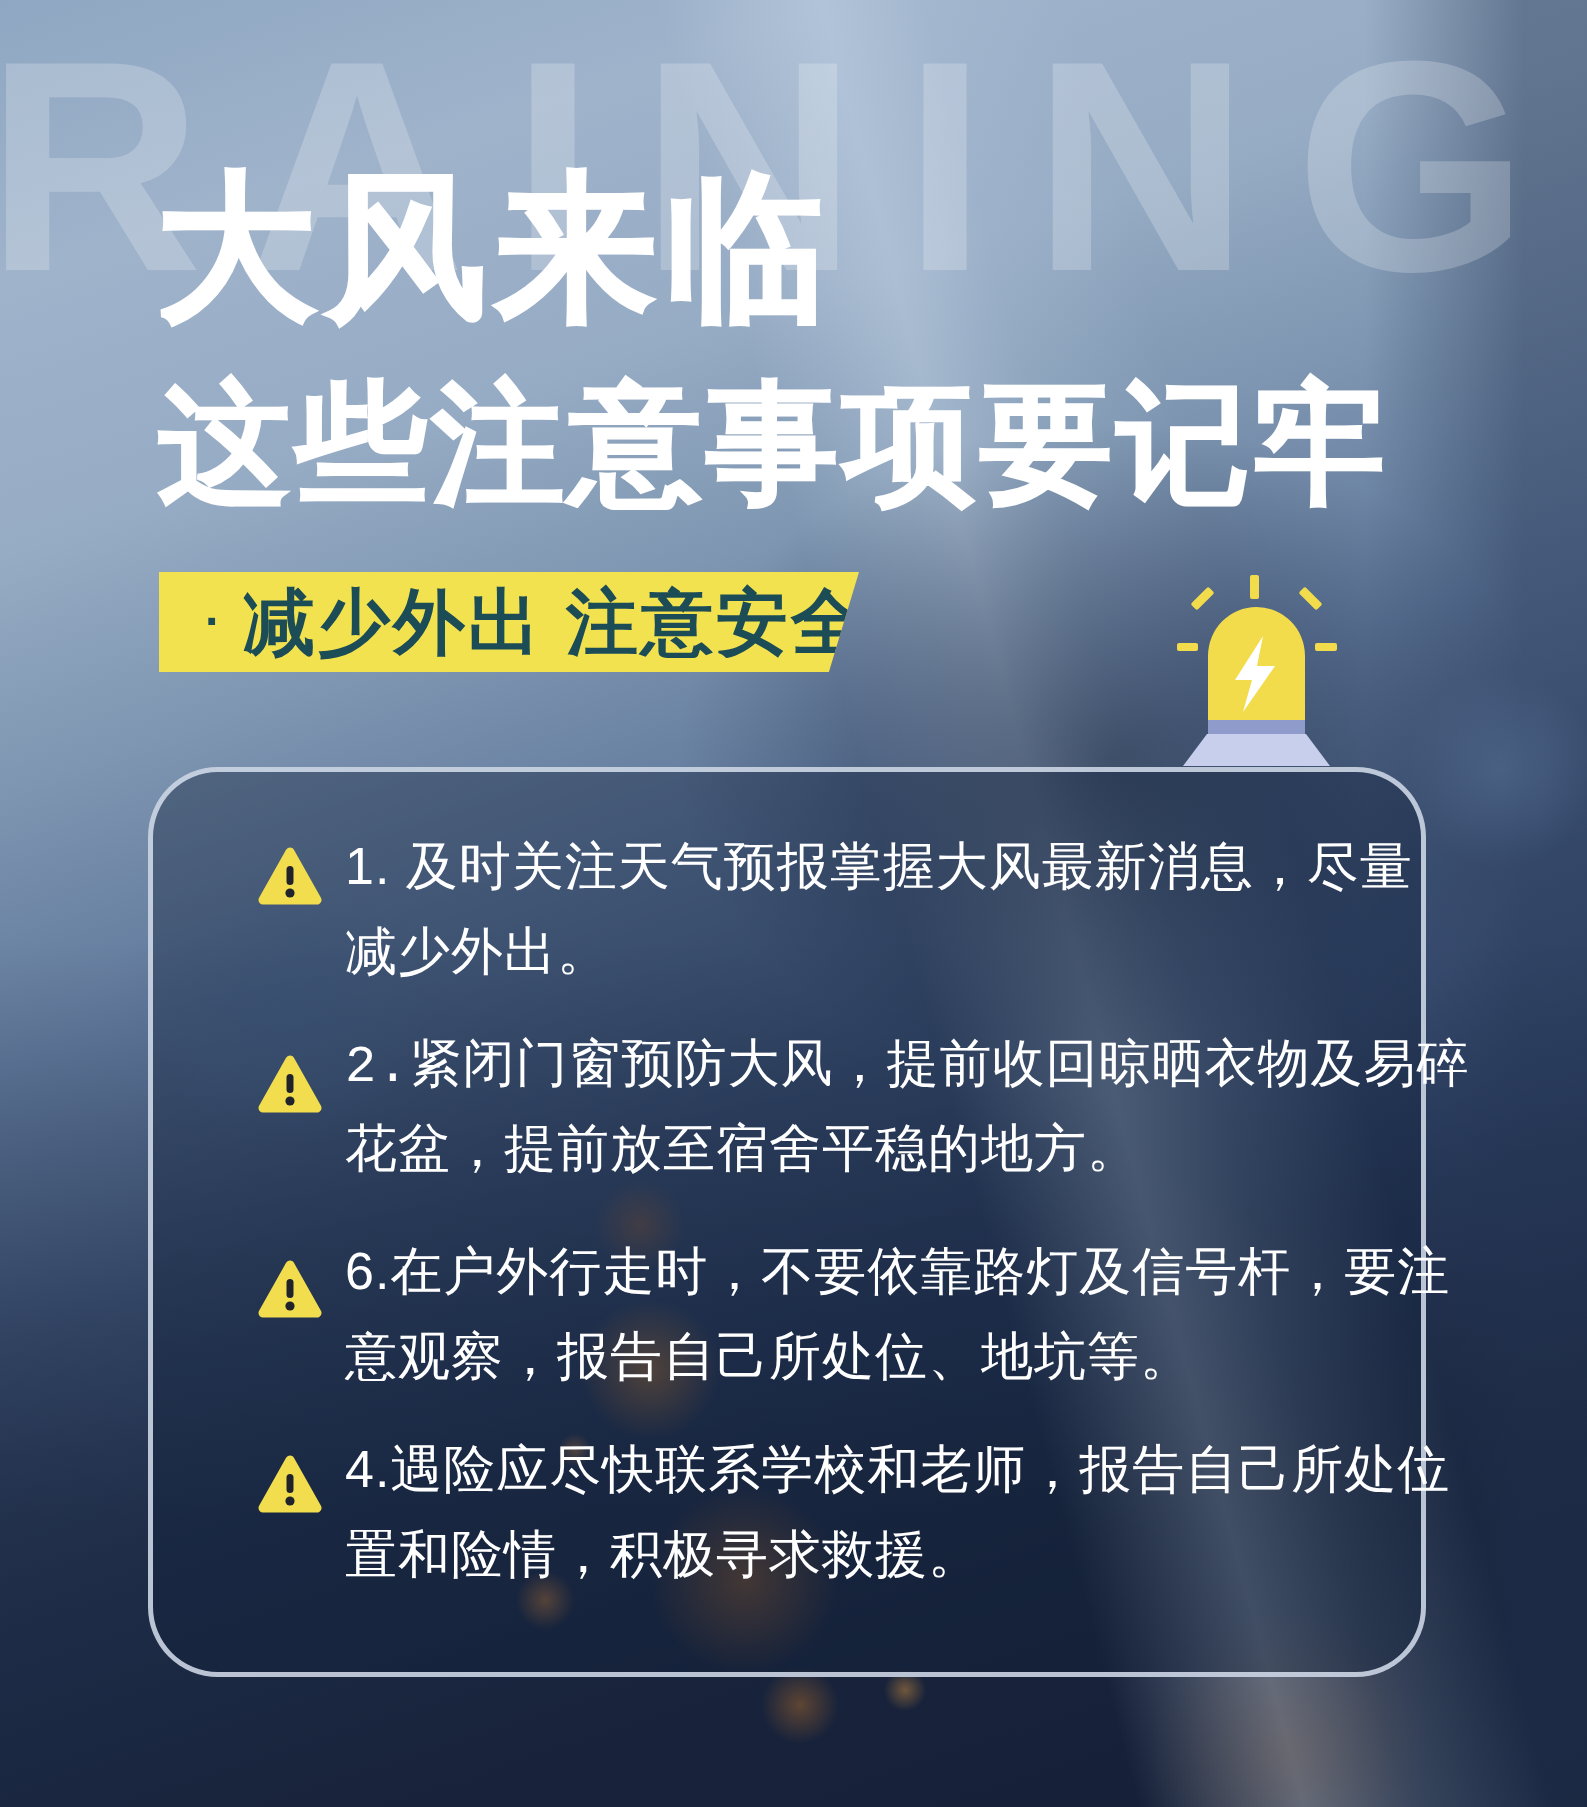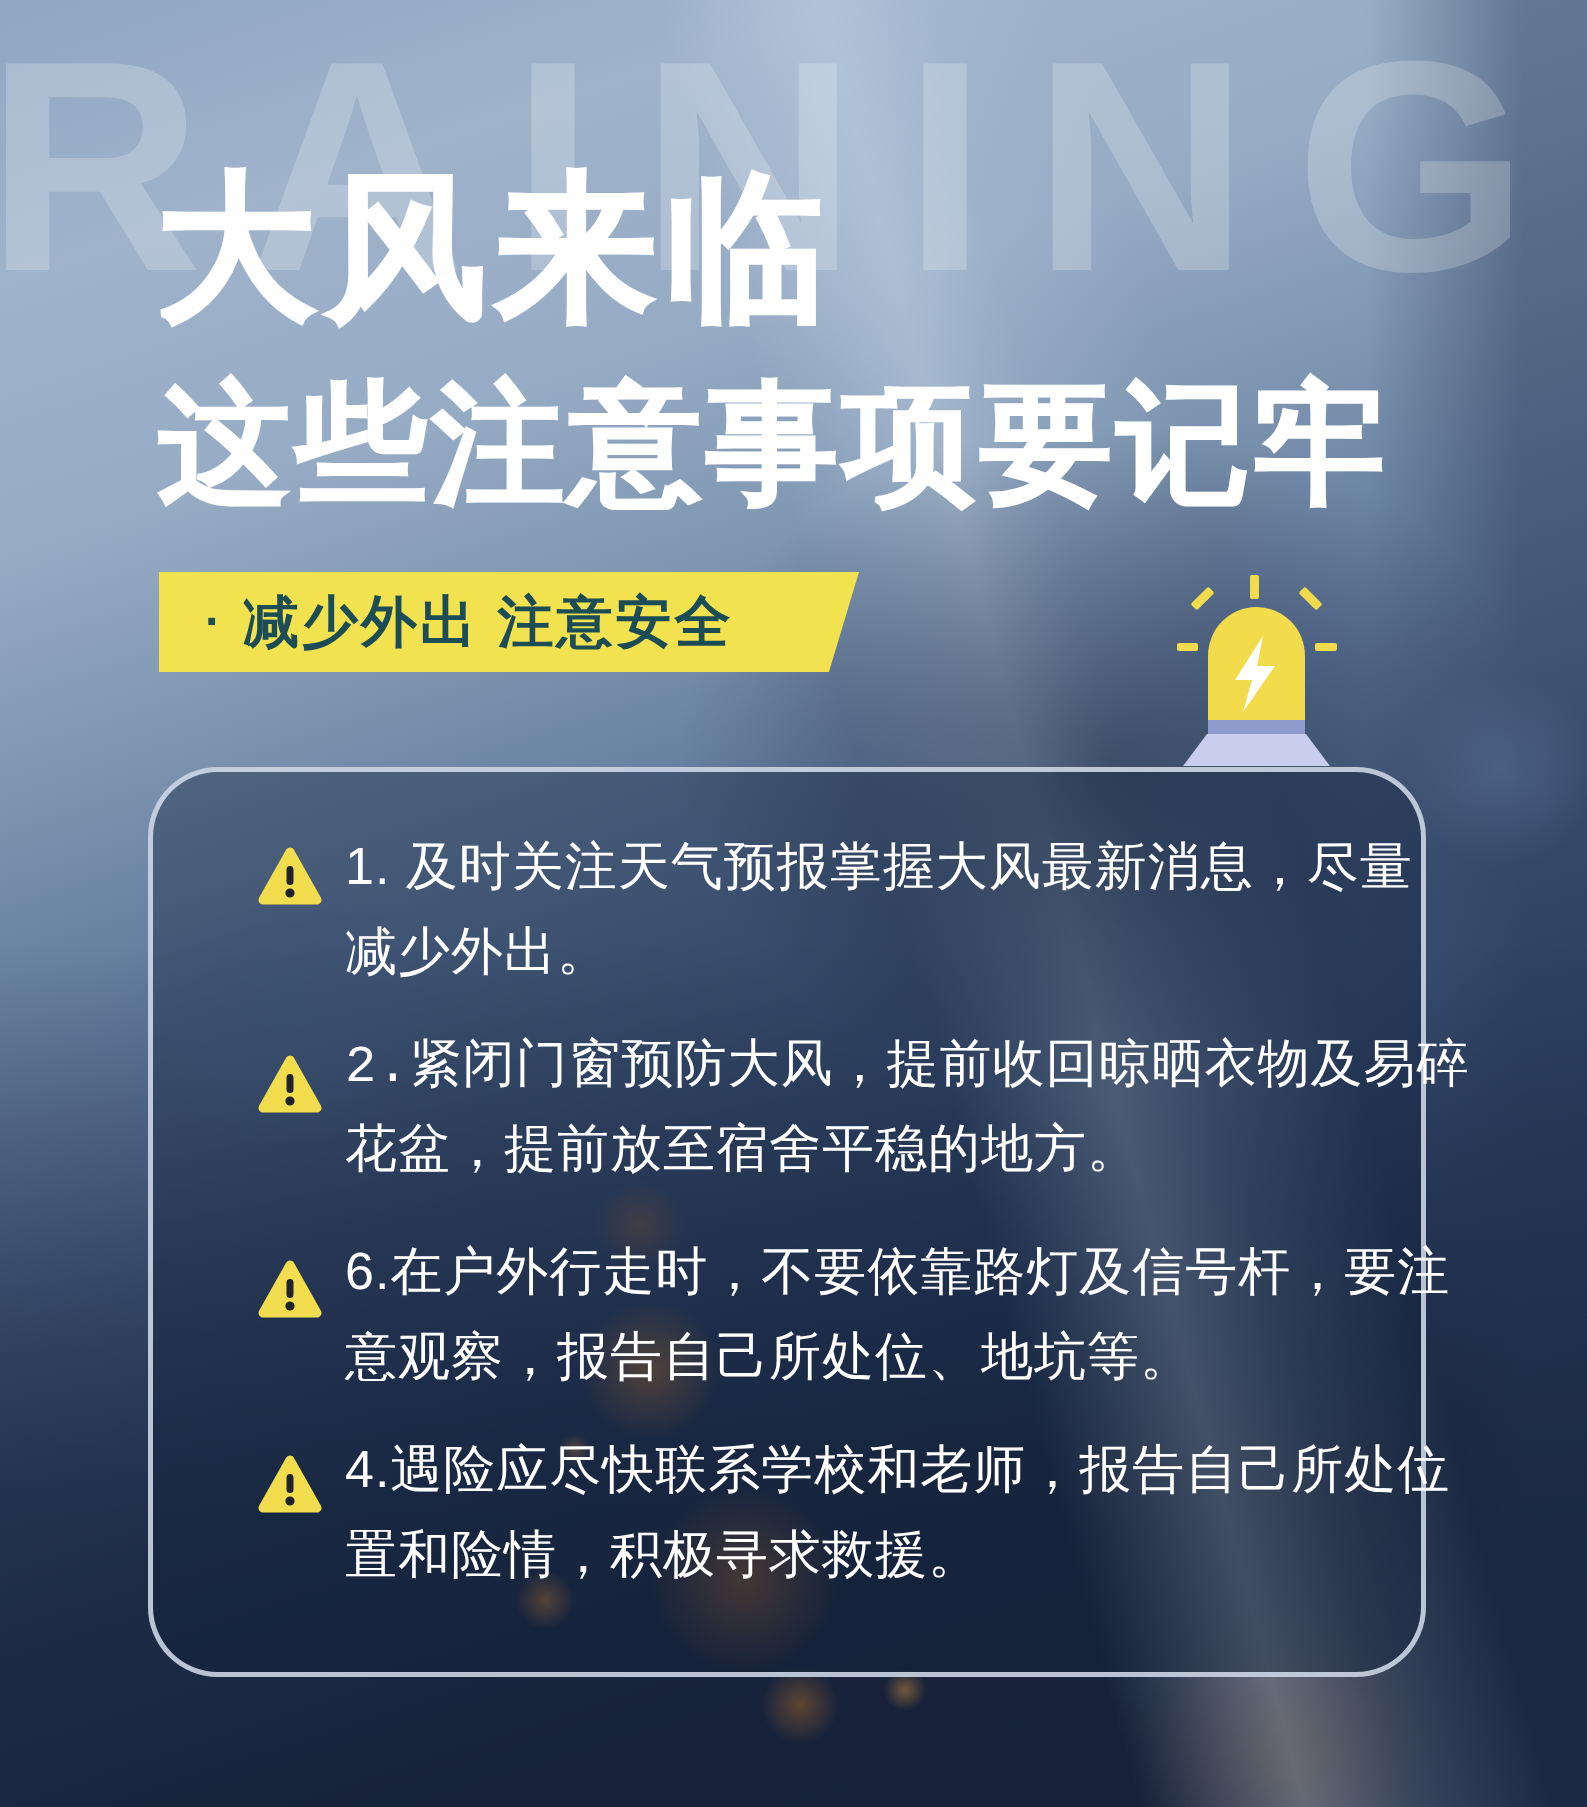--- a/index.html
+++ b/index.html
@@ -70,21 +70,21 @@
     position:absolute;left:159px;top:572px;width:700px;height:100px;
     background:#f2e24f;
     clip-path:polygon(0 0, 100% 0, 95.7% 100%, 0 100%);
     display:flex;align-items:center;
     color:#1c4d57;font-weight:bold;
   }
   .banner .bullet{
     font-size:48px;margin-left:46px;margin-right:22px;line-height:100px;
   }
   .banner .label{
-    font-size:56px;letter-spacing:3px;line-height:100px;white-space:nowrap;
+    font-size:72px;letter-spacing:3px;line-height:100px;white-space:nowrap;
   }
   
   .siren{position:absolute;left:1165px;top:550px;}
   
   .card{
     position:absolute;left:148px;top:767px;width:1278px;height:910px;
     box-sizing:border-box;
     border:5px solid rgba(214,224,238,0.85);
     border-radius:70px;
     background:rgba(17,33,58,0.40);

